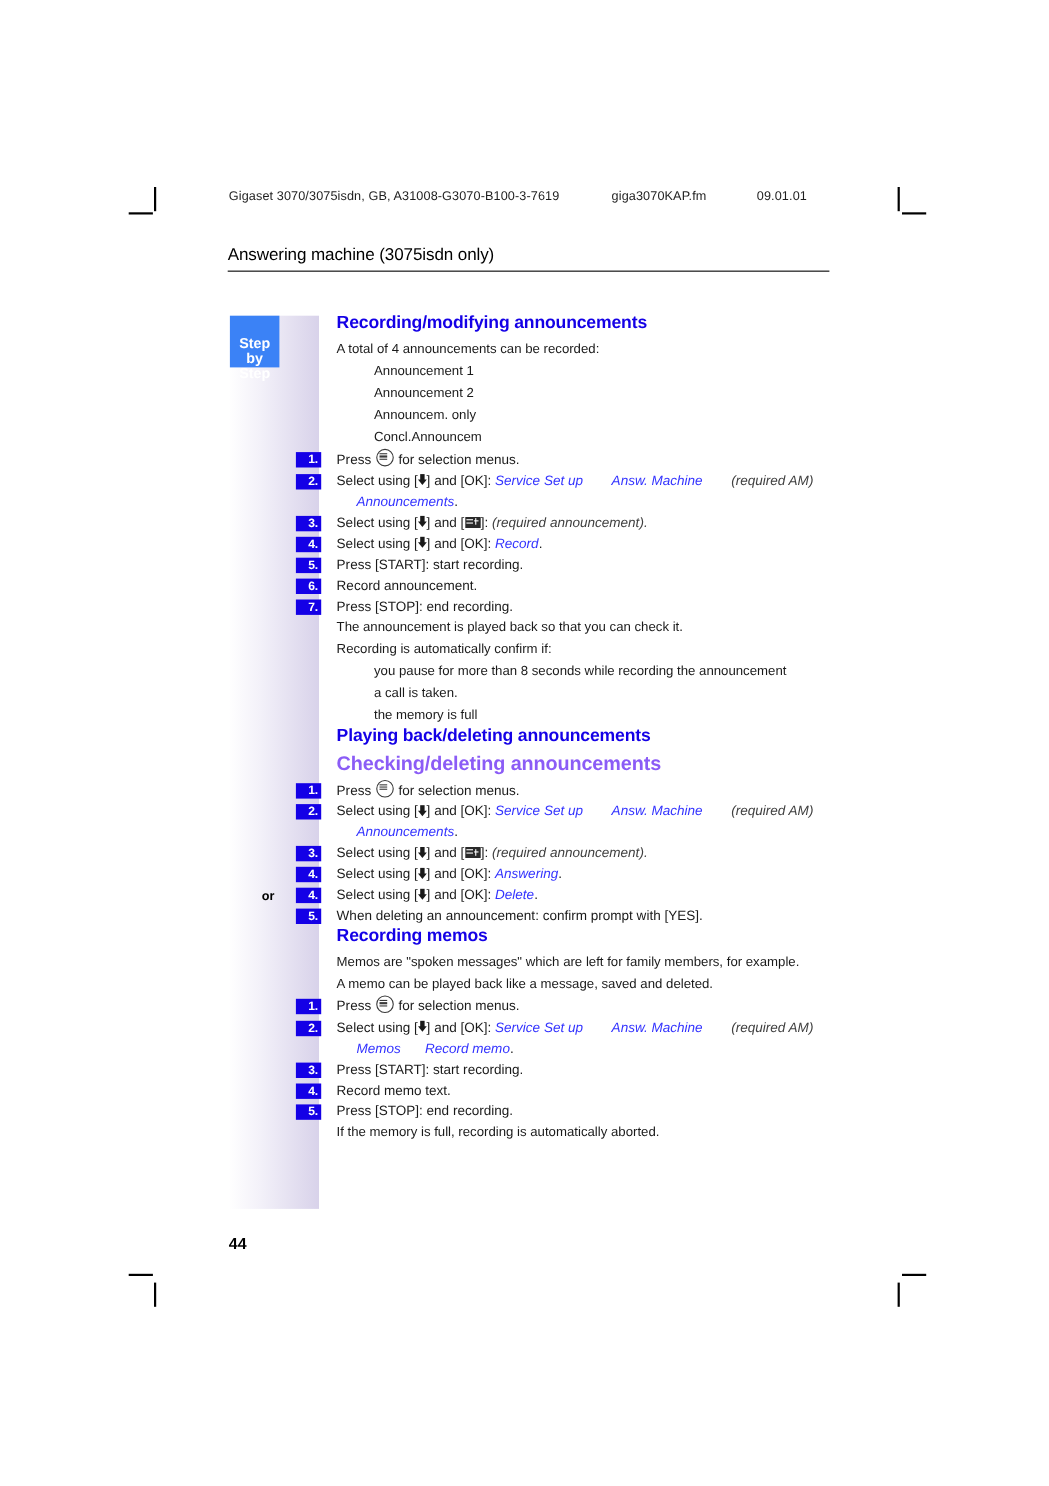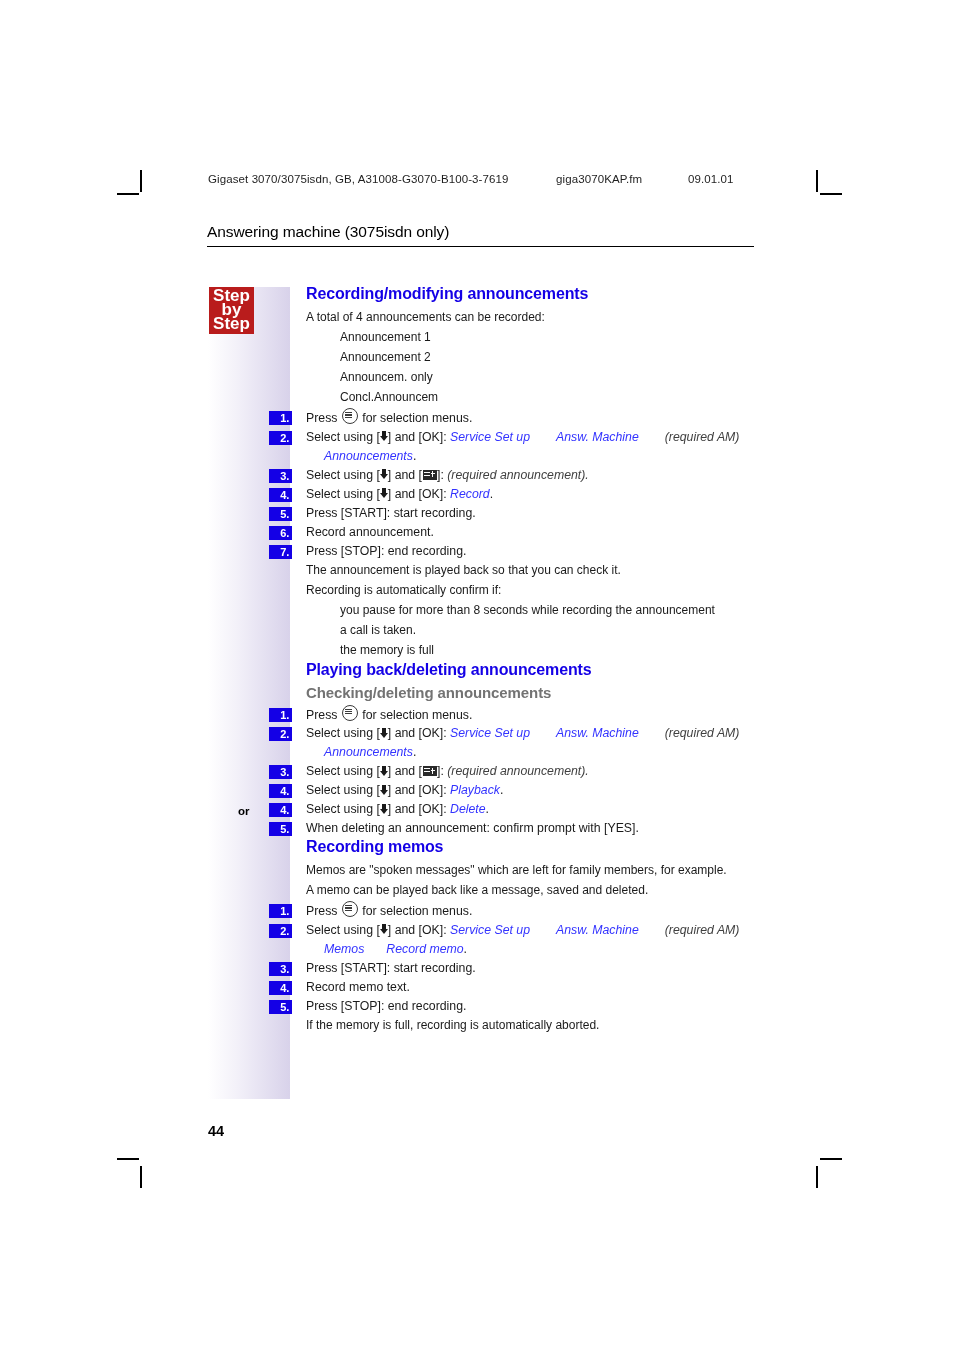--- a/index.html
+++ b/index.html
@@ -66,48 +66,48 @@
     width: 82px;
     height: 812px;
     background: linear-gradient(to right, #ffffff 0%, #f3f1f9 35%, #d8d2ea 100%);
   }
   .stepbystep {
     position: absolute;
     left: 209px;
     top: 287px;
     width: 45px;
     height: 47px;
-    background: #b91c1c;
+    background: #3b82f6;
     color: #ffffff;
-    font-size: 17px;
+    font-size: 13px;
     font-weight: bold;
     line-height: 14px;
     text-align: center;
-    padding-top: 2px;
+    padding-top: 18px;
     box-sizing: border-box;
   }
 
   
   .content {
     position: absolute;
     left: 306px;
     top: 285px;
     width: 452px;
   }
 
   h2.sec {
     color: #1400e6;
     font-size: 16px;
     font-weight: bold;
     margin: 0 0 5px 0;
     letter-spacing: -0.15px;
   }
   h3.subsec {
-    color: #737373;
-    font-size: 15px;
+    color: #8b5cf6;
+    font-size: 18px;
     font-weight: bold;
     margin: 0 0 4px 0;
     letter-spacing: -0.1px;
   }
   p.body {
     font-size: 12px;
     margin: 0 0 1px 0;
     line-height: 19px;
     color: #1a1a1a;
   }
@@ -346,21 +346,21 @@
       </span>
     </div>
 
     <div class="step">
       <span class="num">3.</span>
       <span>Select using [</span><span class="icon-down"><span class="shaft"></span><span class="head"></span></span><span>] and [</span><span class="icon-display"><i></i><i></i><i></i><i></i></span><span>]: </span><span class="note">(required announcement)</span><span class="note">.</span>
     </div>
 
     <div class="step">
       <span class="num">4.</span>
-      <span>Select using [</span><span class="icon-down"><span class="shaft"></span><span class="head"></span></span><span>] and [OK]: </span><span class="menupath">Playback</span><span>.</span>
+      <span>Select using [</span><span class="icon-down"><span class="shaft"></span><span class="head"></span></span><span>] and [OK]: </span><span class="menupath">Answering</span><span>.</span>
     </div>
 
     <div class="step">
       <span class="orlabel">or</span>
       <span class="num">4.</span>
       <span>Select using [</span><span class="icon-down"><span class="shaft"></span><span class="head"></span></span><span>] and [OK]: </span><span class="menupath">Delete</span><span>.</span>
     </div>
 
     <div class="step">
       <span class="num">5.</span>

